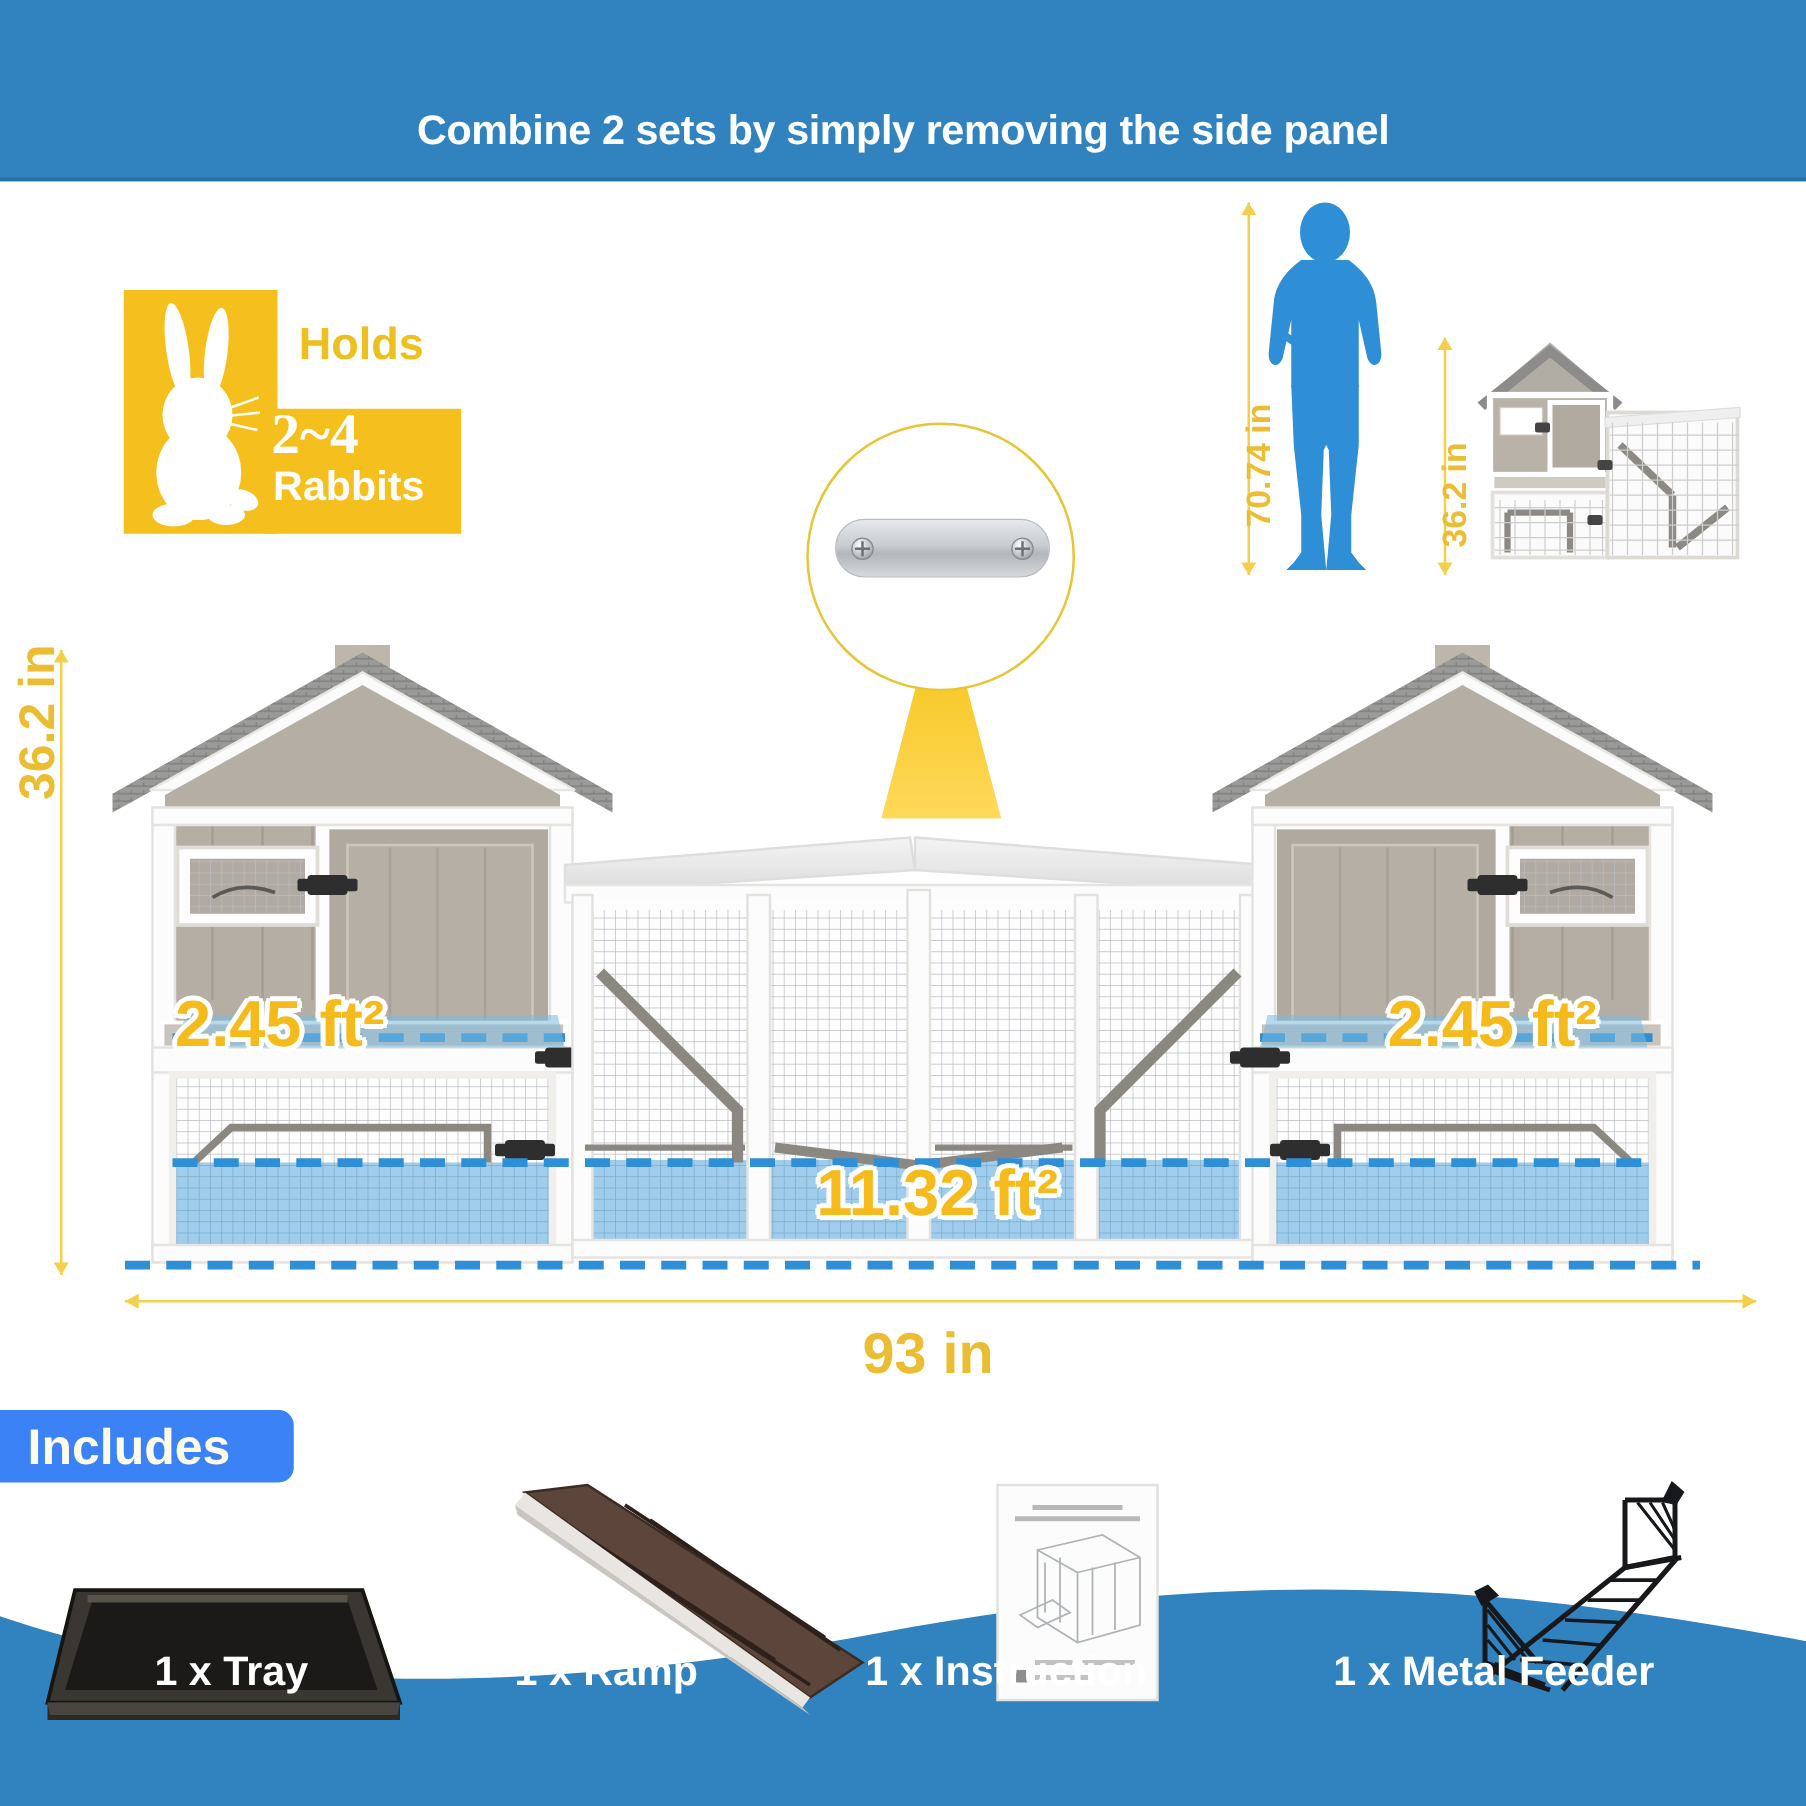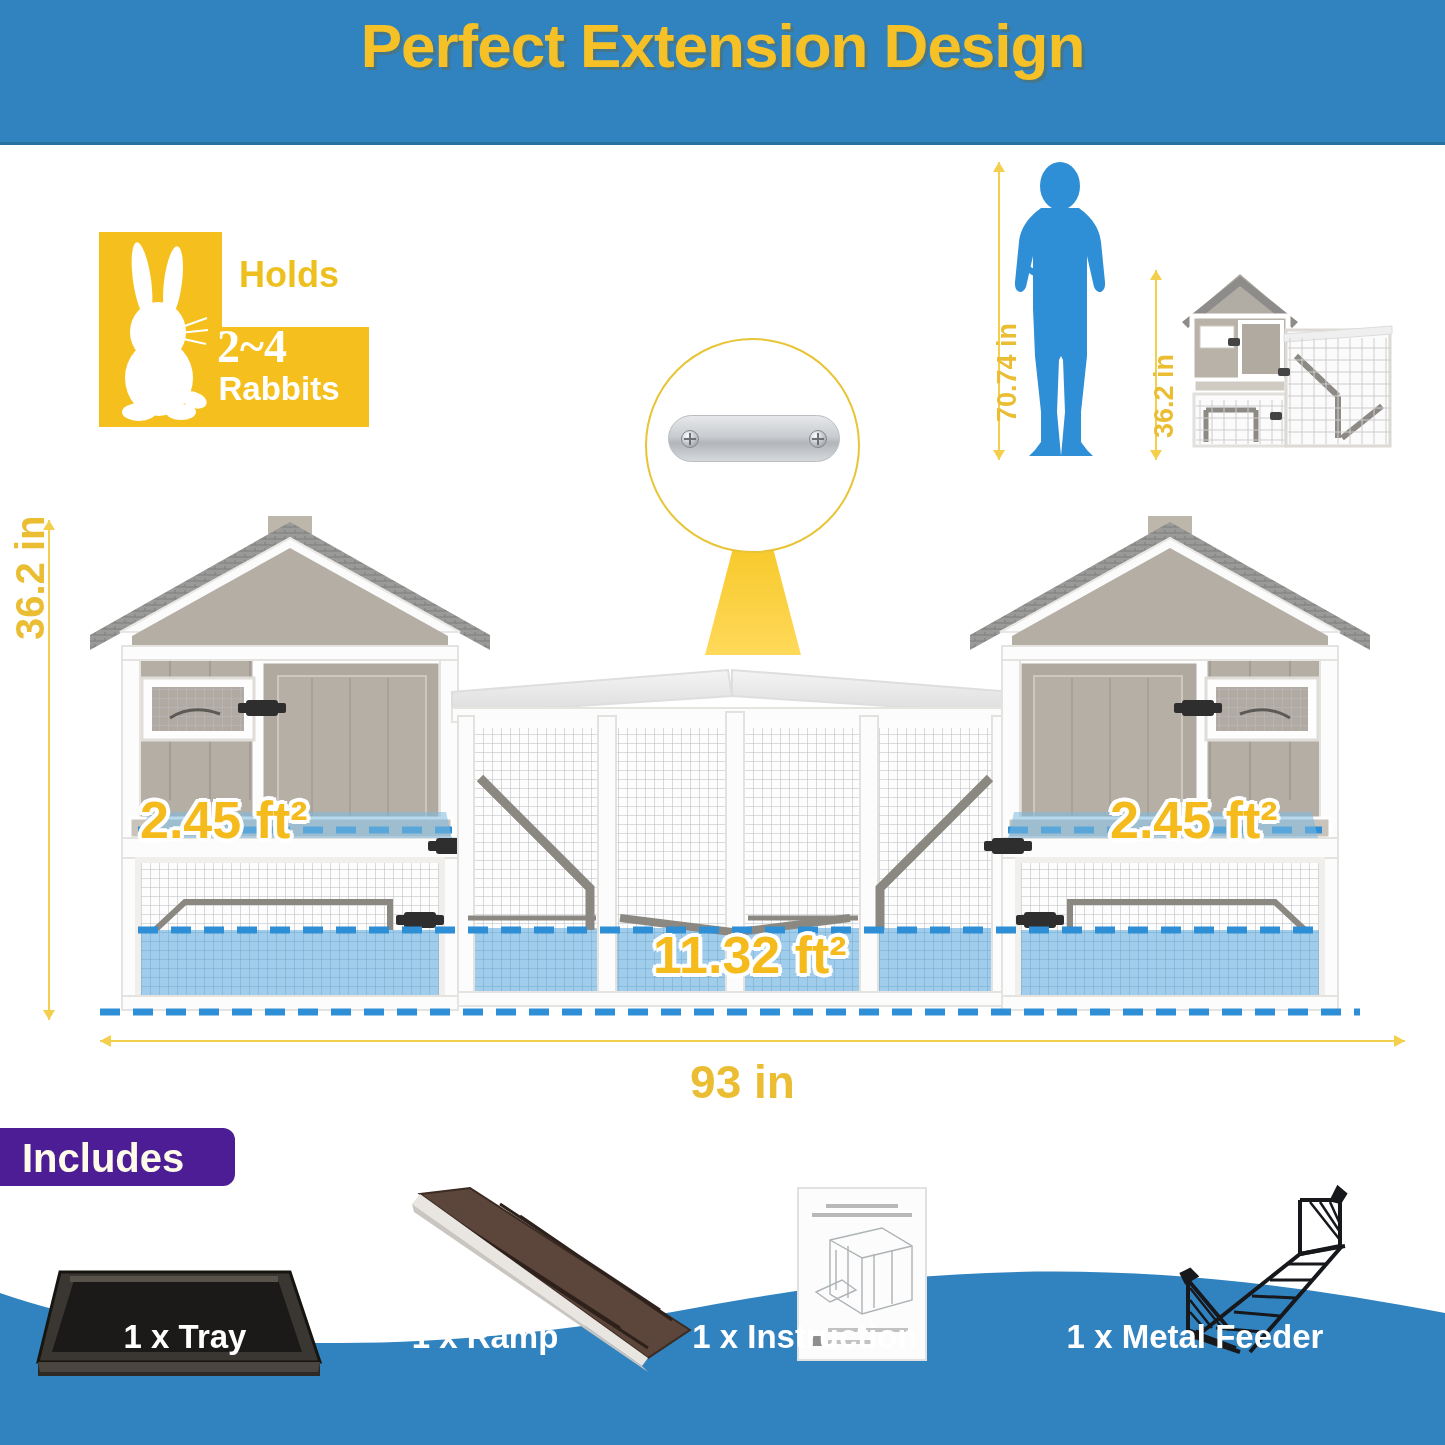--- a/index.html
+++ b/index.html
@@ -69,35 +69,35 @@
       color:#ebbd33;font-size:46px;font-weight:bold;padding-left:20px;}
 
   .areaLbl{position:absolute;font-weight:bold;color:#f5bb1c;white-space:nowrap;
       text-shadow:-3px -3px 0 #fff,3px -3px 0 #fff,-3px 3px 0 #fff,3px 3px 0 #fff,
                   0 -4px 0 #fff,0 4px 0 #fff,-4px 0 0 #fff,4px 0 0 #fff;}
   .a1{left:140px;top:790px;font-size:52px;}
   .a2{left:1110px;top:790px;font-size:52px;}
   .a3{left:630px;top:925px;font-size:52px;margin-left:23px;}
 
   
-  .incTab{position:absolute;left:0;top:1128px;width:235px;height:58px;background:#4c1d95;
+  .incTab{position:absolute;left:0;top:1128px;width:235px;height:58px;background:#3b82f6;
       border-radius:0 12px 12px 0;}
   .incTab span{position:absolute;left:22px;top:8px;font-size:40px;font-weight:bold;color:#fffbe9;}
   .wave{position:absolute;left:0;top:1255px;width:1445px;height:190px;}
   .incItems{position:absolute;left:0;top:1180px;width:1445px;height:265px;}
   .incLabel{position:absolute;top:1318px;color:#fff;font-size:33px;font-weight:bold;
       text-align:center;}
   .il1{left:40px;width:290px;} .il2{left:340px;width:290px;}
   .il3{left:640px;width:330px;} .il4{left:980px;width:430px;}
 </style>
 </head>
 <body>
 
 <div class="header">
-  <div class="title">Perfect Extension Design</div>
+  <div class="sub">Combine 2 sets by simply removing the side panel</div>
 </div>
 
 <div class="holds">
   <div class="blockL"></div>
   <div class="blockR"></div>
   <svg class="bunny" viewBox="0 0 105 182">
     <g fill="#ffffff">
       <ellipse cx="33" cy="40" rx="9" ry="38" transform="rotate(-8 33 40)"></ellipse>
       <ellipse cx="64" cy="42" rx="9" ry="36" transform="rotate(7 64 42)"></ellipse>
       <ellipse cx="49" cy="92" rx="28" ry="30"></ellipse>

